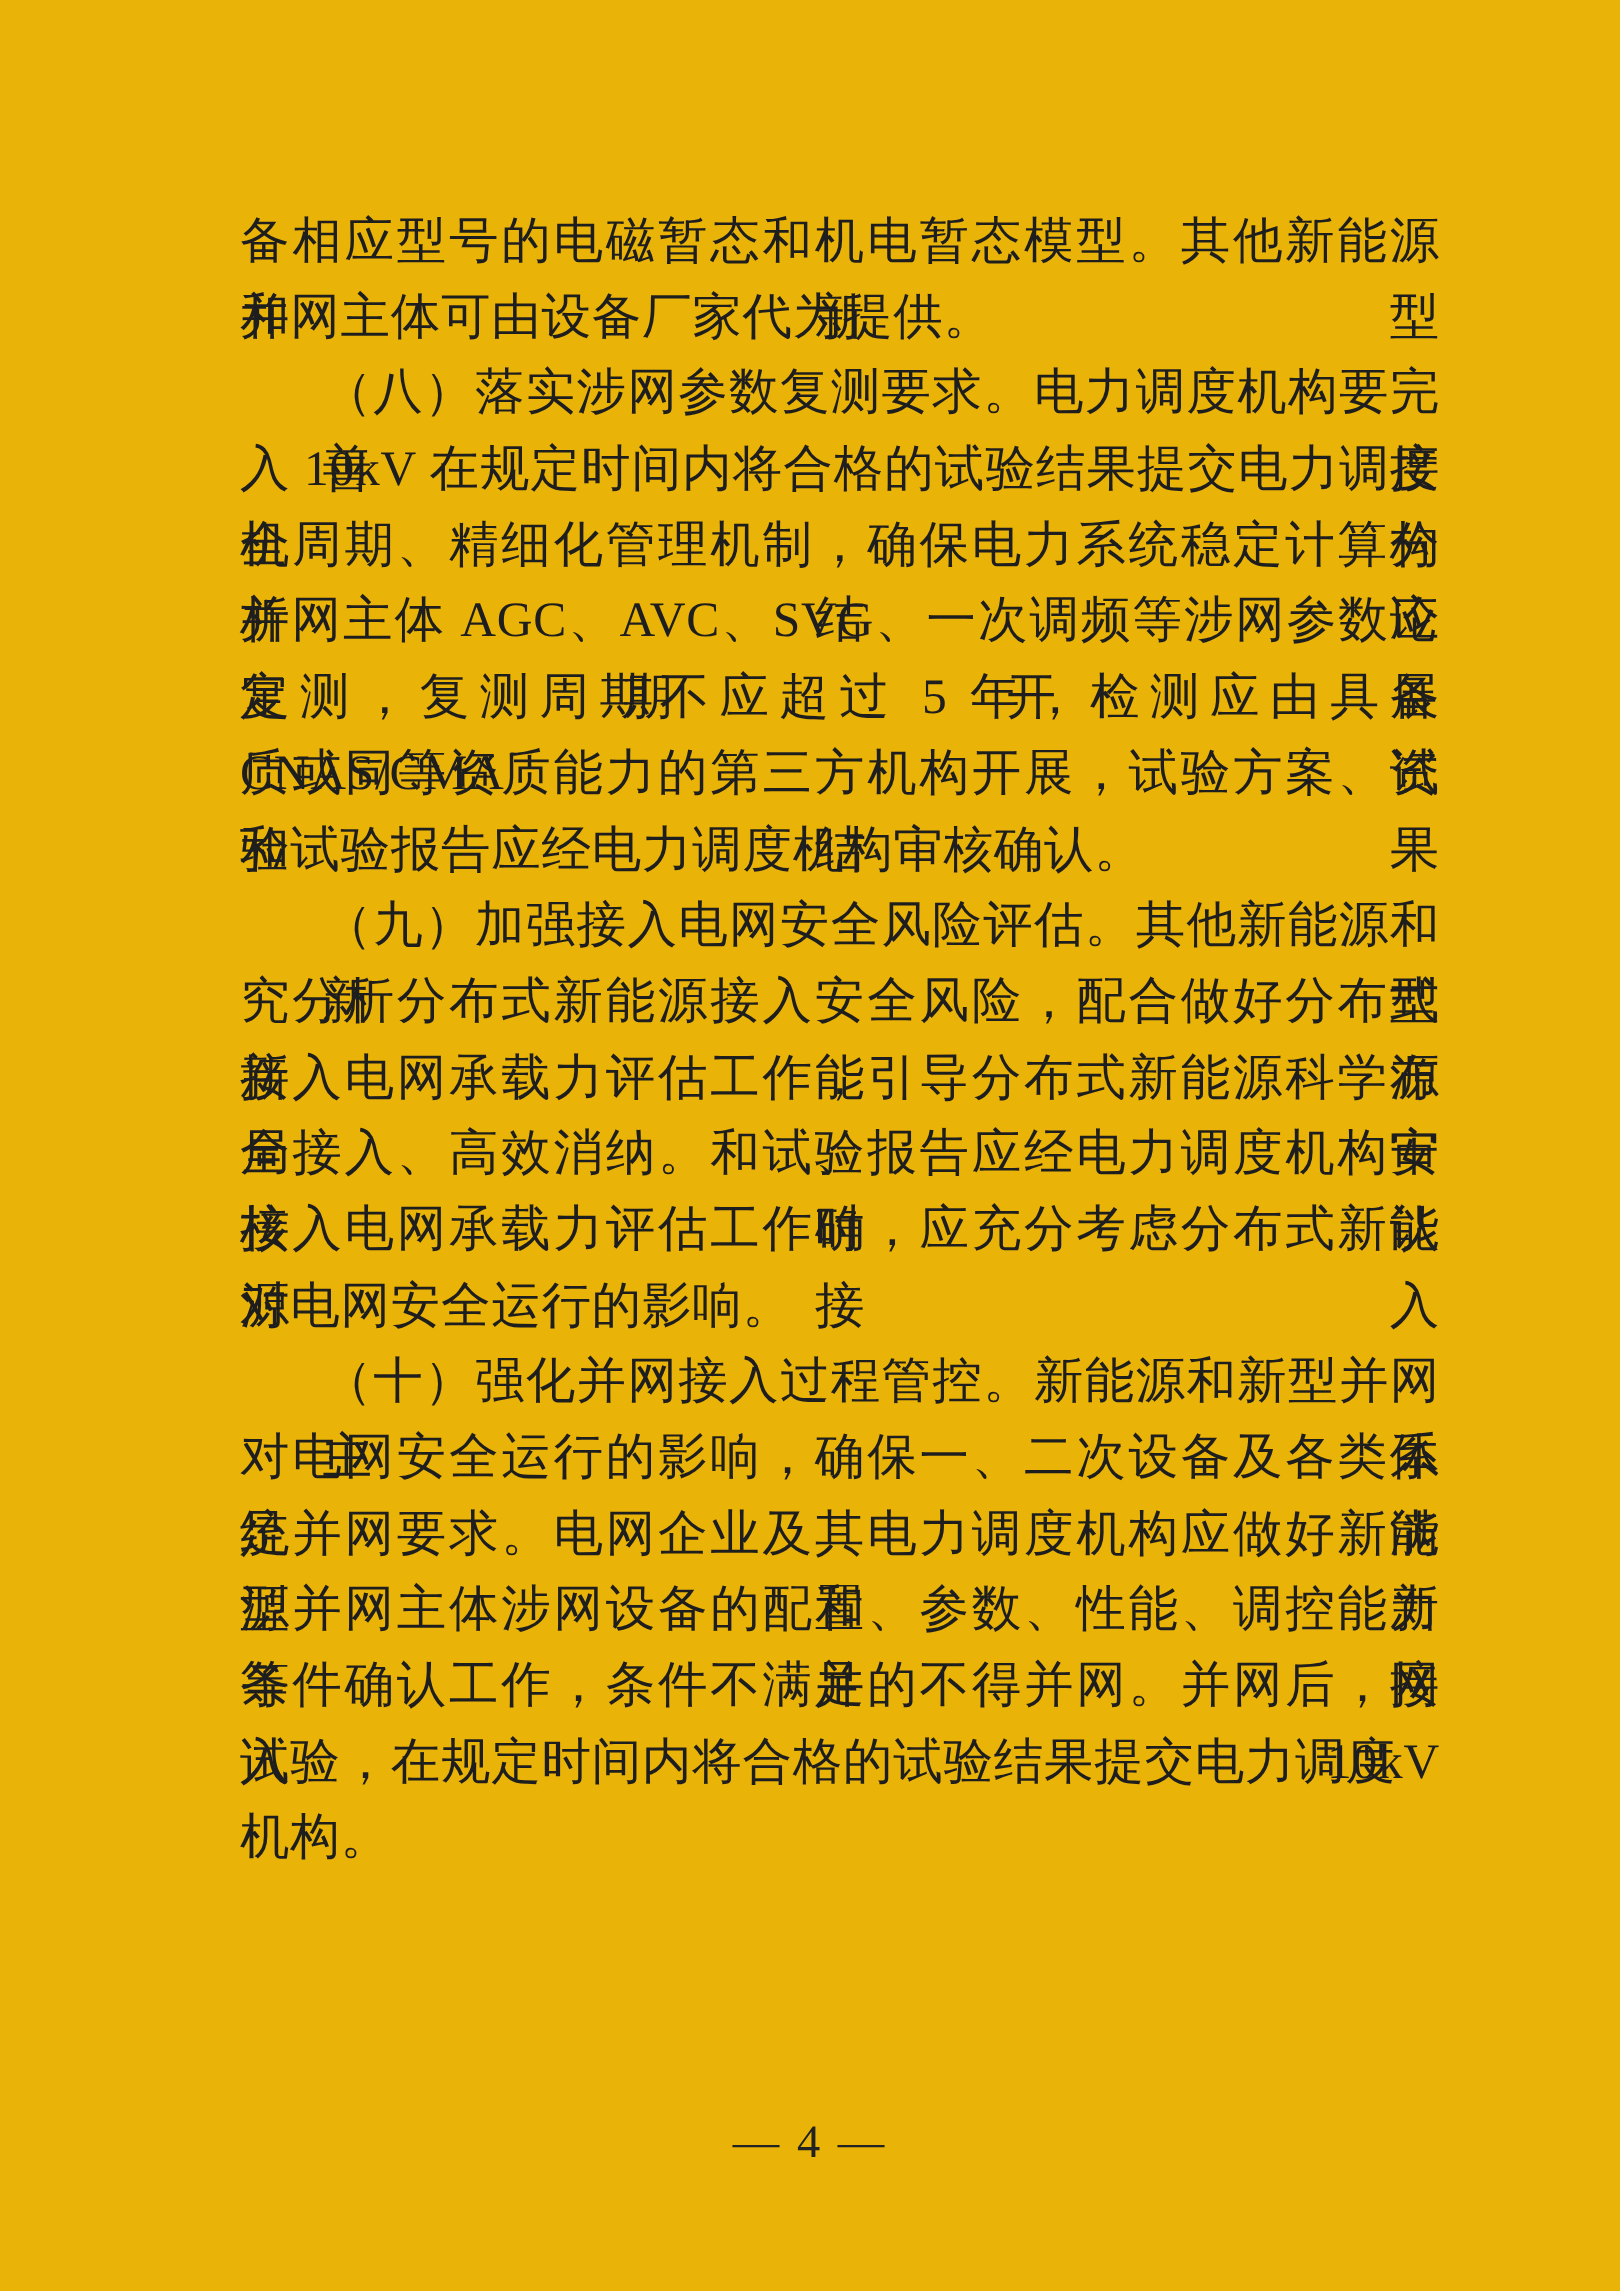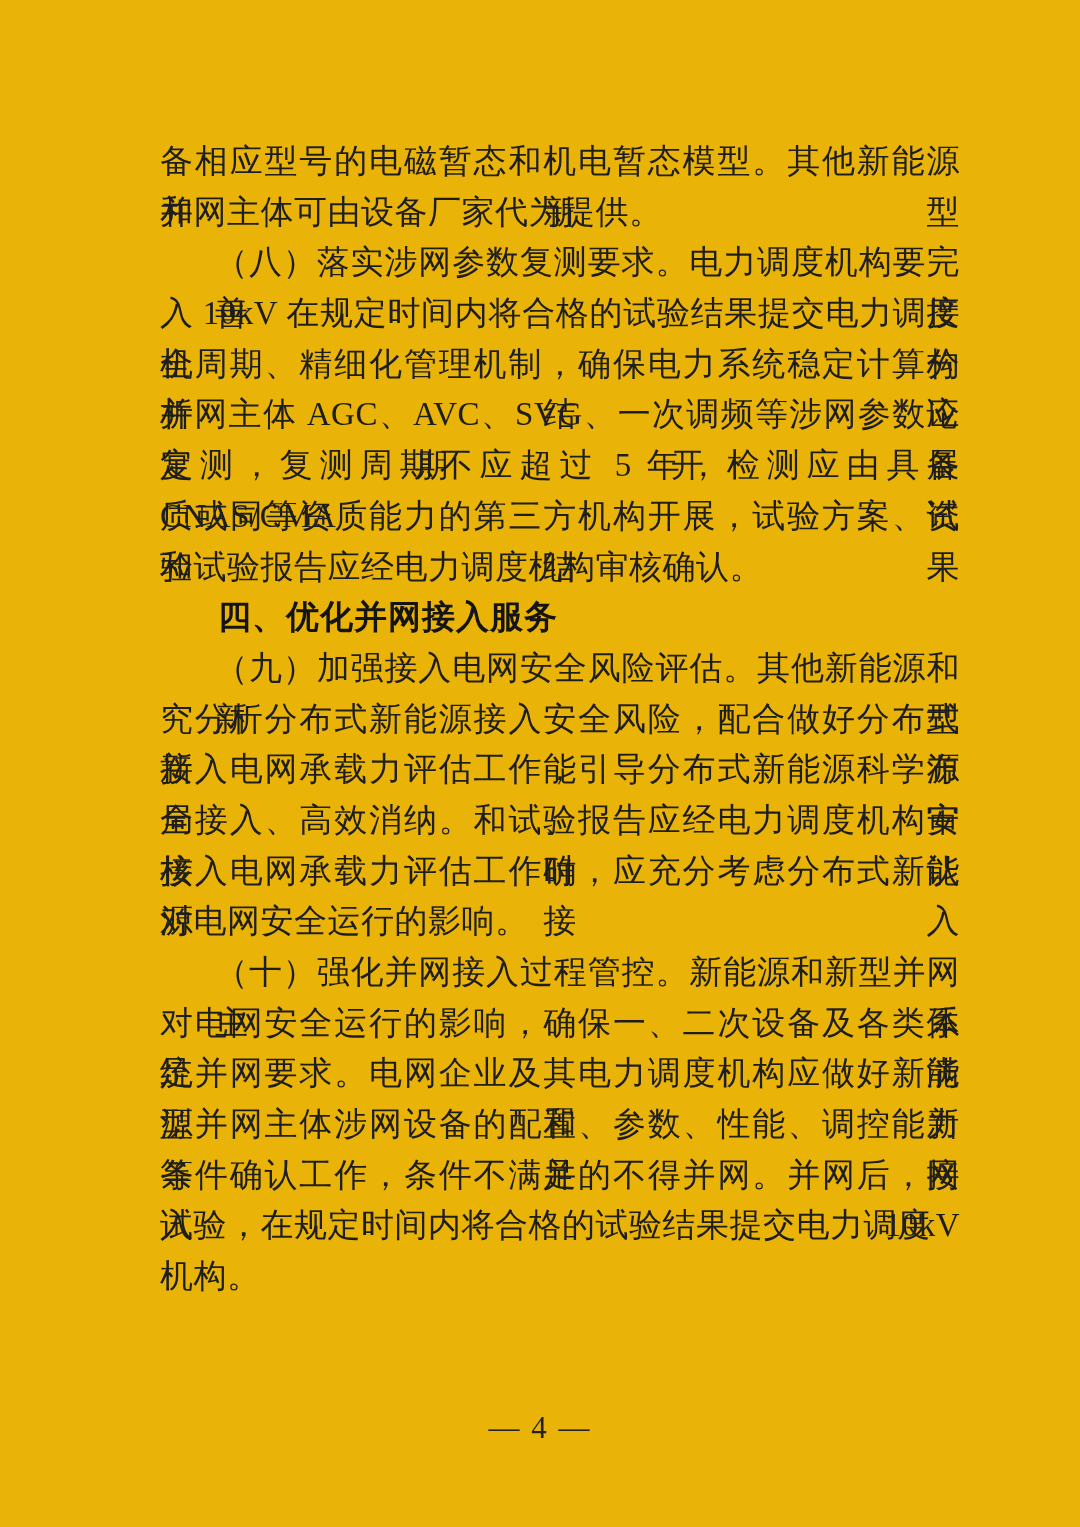--- a/index.html
+++ b/index.html
@@ -63,21 +63,20 @@
   <div class="text-block">
       <div class="line fill">备相应型号的电磁暂态和机电暂态模型。其他新能源和新型</div>
       <div class="line">并网主体可由设备厂家代为提供。</div>
       <div class="line indent fill">（八）落实涉网参数复测要求。电力调度机构要完善接</div>
       <div class="line fill">入 10kV 在规定时间内将合格的试验结果提交电力调度机构</div>
       <div class="line fill">全周期、精细化管理机制，确保电力系统稳定计算分析结论</div>
       <div class="line fill">并网主体 AGC、AVC、SVG、一次调频等涉网参数应定期开展</div>
       <div class="line fill">复测，复测周期不应超过 5 年，检测应由具备 CNAS/CMA 资</div>
       <div class="line fill">质或同等资质能力的第三方机构开展，试验方案、试验结果</div>
       <div class="line">和试验报告应经电力调度机构审核确认。</div>
-      <div class="line heading">四、优化并网接入服务</div>
       <div class="line indent fill">（九）加强接入电网安全风险评估。其他新能源和新型</div>
       <div class="line fill">究分析分布式新能源接入安全风险，配合做好分布式新能源</div>
       <div class="line fill">接入电网承载力评估工作，引导分布式新能源科学布局、安</div>
       <div class="line fill">全接入、高效消纳。和试验报告应经电力调度机构审核确认</div>
       <div class="line fill">接入电网承载力评估工作时，应充分考虑分布式新能源接入</div>
       <div class="line">对电网安全运行的影响。</div>
       <div class="line indent fill">（十）强化并网接入过程管控。新能源和新型并网主体</div>
       <div class="line fill">对电网安全运行的影响，确保一、二次设备及各类系统满</div>
       <div class="line fill">足并网要求。电网企业及其电力调度机构应做好新能源和新</div>
       <div class="line fill">型并网主体涉网设备的配置、参数、性能、调控能力等并网</div>

